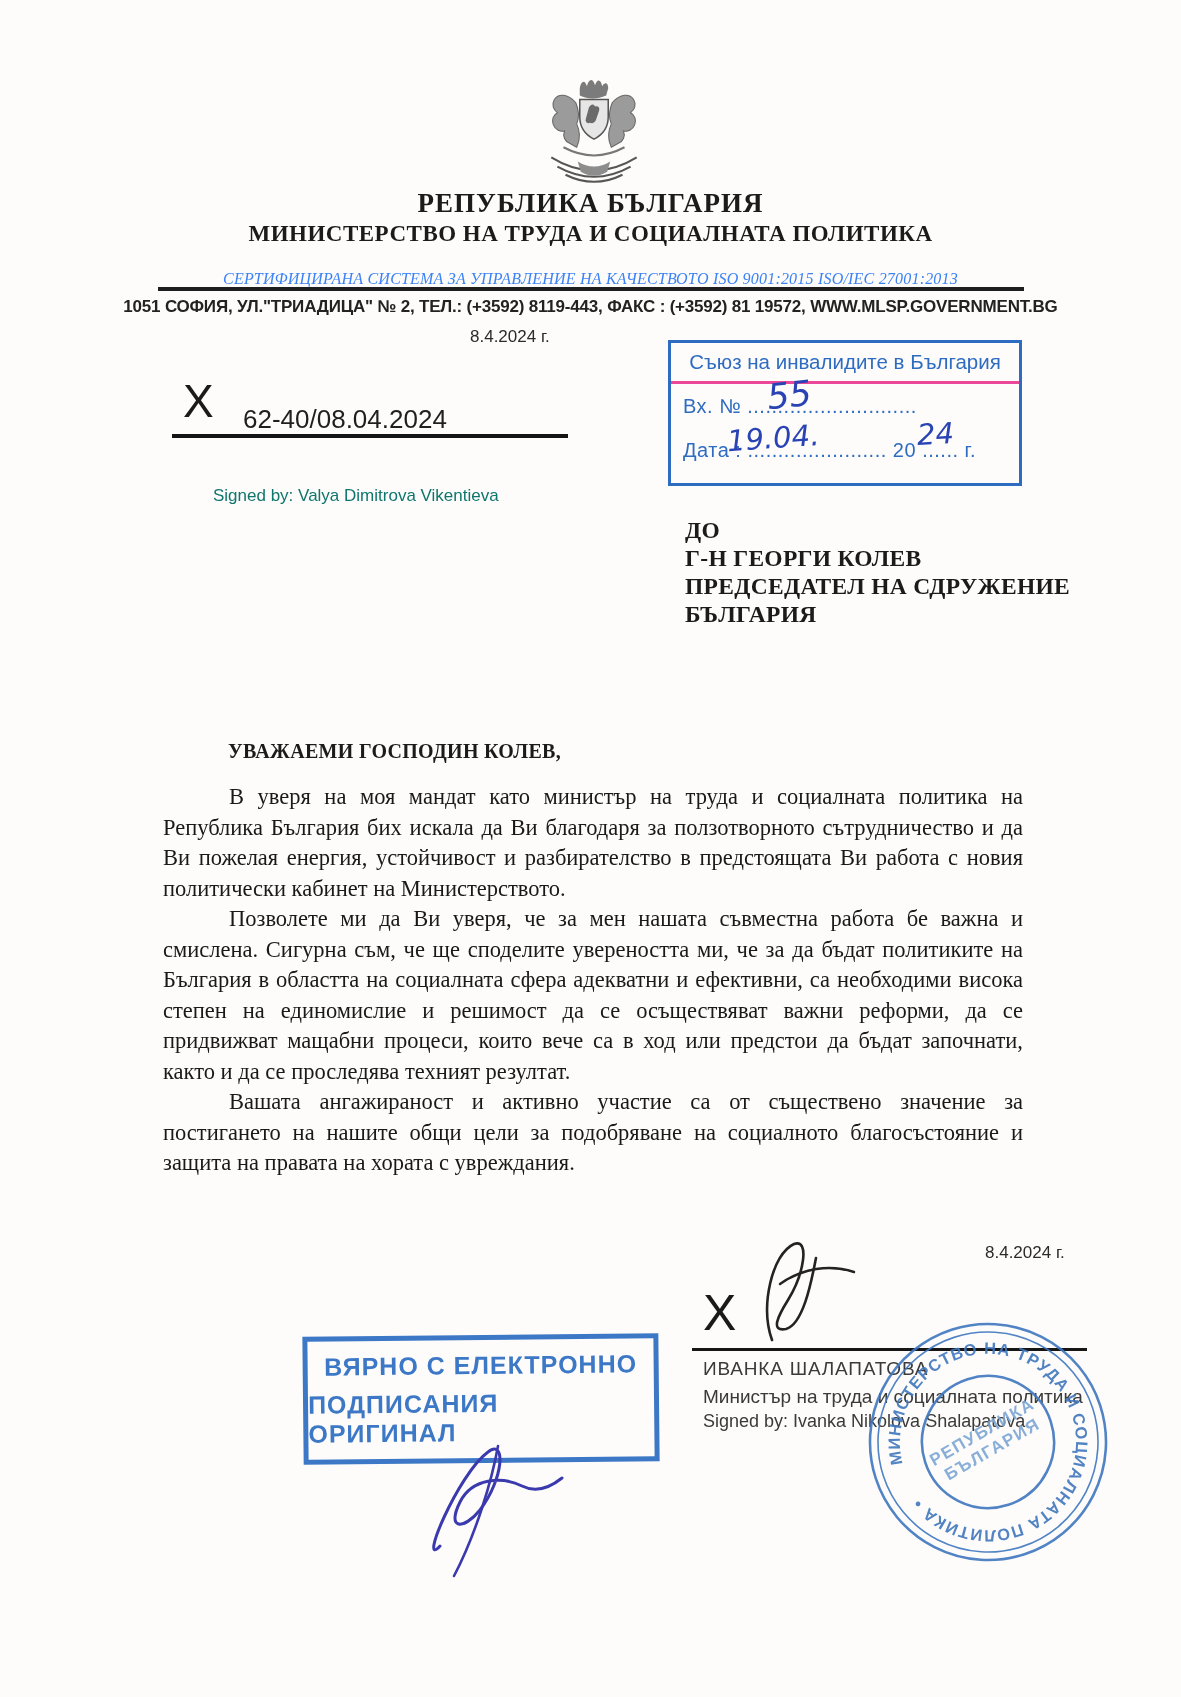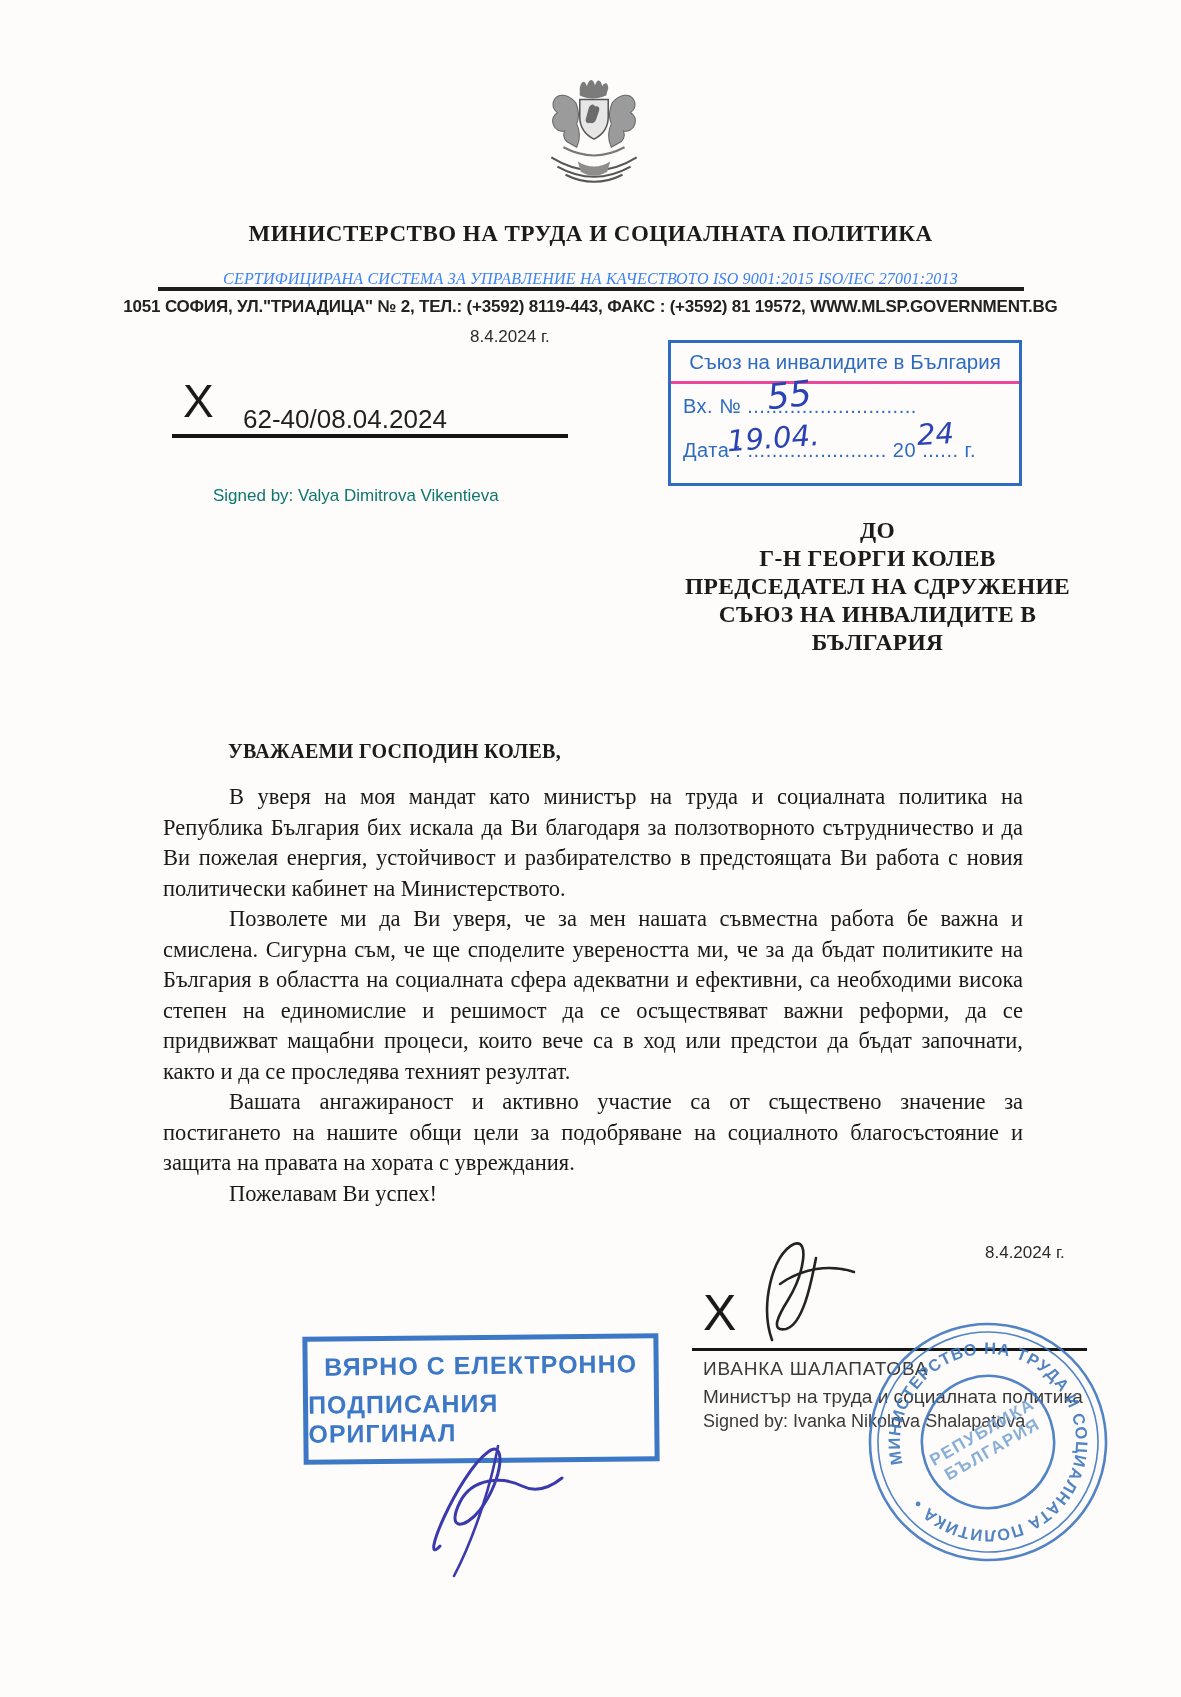--- a/index.html
+++ b/index.html
@@ -33,21 +33,21 @@
   .reg-row1{position:absolute;left:12px;top:52px;font-size:20px;letter-spacing:0.5px;}
   .reg-row2{position:absolute;left:12px;top:96px;font-size:20px;letter-spacing:0.5px;}
   .hw{position:absolute;font-family:"DejaVu Sans",sans-serif;font-style:italic;color:#2a43b4;}
   .hw55{left:96px;top:32px;font-size:35px;transform:rotate(-6deg);}
   .hw1904{left:56px;top:78px;font-size:29px;transform:rotate(-4deg);}
   .hw24{left:246px;top:74px;font-size:29px;transform:rotate(-3deg);}
 
   .signed-top{left:185px;top:486px;font-size:17px;font-family:"Liberation Sans",sans-serif;color:#0f766e;margin-left:28px;}
 
   
-  .recipient{left:685px;top:516px;font-size:23.5px;font-weight:bold;line-height:28px;letter-spacing:0.3px;text-align:center;}
+  .recipient{left:685px;top:516px;font-size:23.5px;font-weight:bold;line-height:28px;letter-spacing:0.3px;}
 
   
   .salutation{left:228px;top:740px;font-size:20px;font-weight:bold;letter-spacing:0.3px;}
   .body{left:163px;top:782px;width:860px;font-size:22.5px;line-height:30.5px;
     text-align:justify;color:#191917;}
   .body p{margin:0;text-indent:66px;}
 
   
   .date-bottom{left:985px;top:1243px;font-size:17px;font-family:"Liberation Sans",sans-serif;color:#2b2b2b;}
   .sig-x{left:703px;top:1284px;font-size:50px;font-family:"Liberation Sans",sans-serif;color:#1a1a1a;}
@@ -80,20 +80,21 @@
     <path d="M55,35 c2,-4 5,-4 6,-1 c3,-1 5,1 4,4 l-3,9 c-1,3 -4,4 -6,3 c-3,1 -5,-1 -4,-4 z" fill="#6a6a6a"></path>
     <path d="M42,30 c-8,-9 -17,-9 -21,-3 c-3,5 -1,10 3,13 c-4,2 -6,7 -4,12 c2,5 7,7 11,6 c-2,5 0,10 5,12 l7,4 c4,-8 3,-17 0,-23 c3,-7 2,-14 -1,-21 z" fill="#9b9b9b" stroke="#666" stroke-width="1"></path>
     <path d="M78,30 c8,-9 17,-9 21,-3 c3,5 1,10 -3,13 c4,2 6,7 4,12 c-2,5 -7,7 -11,6 c2,5 0,10 -5,12 l-7,4 c-4,-8 -3,-17 0,-23 c-3,-7 -2,-14 1,-21 z" fill="#9b9b9b" stroke="#666" stroke-width="1"></path>
     <path d="M30,74 q30,16 60,0" stroke="#777" stroke-width="2" fill="none"></path>
     <path d="M18,84 q42,26 84,0" stroke="#555" stroke-width="2" fill="none"></path>
     <path d="M24,93 q36,20 72,0" stroke="#555" stroke-width="2" fill="none"></path>
     <path d="M32,101 q28,14 56,0" stroke="#555" stroke-width="2" fill="none"></path>
     <path d="M44,88 q16,10 32,0 l-3,10 q-13,8 -26,0 z" fill="#8d8d8d"></path>
   </svg>
 
+  <div class="abs ctr country">РЕПУБЛИКА БЪЛГАРИЯ</div>
   <div class="abs ctr ministry">МИНИСТЕРСТВО НА ТРУДА И СОЦИАЛНАТА ПОЛИТИКА</div>
   <div class="abs ctr certline">СЕРТИФИЦИРАНА СИСТЕМА ЗА УПРАВЛЕНИЕ НА КАЧЕСТВОТО  ISO 9001:2015   ISO/IEC 27001:2013</div>
   <div class="abs hrule"></div>
   <div class="abs ctr addr">1051 СОФИЯ, УЛ."ТРИАДИЦА" № 2, ТЕЛ.: (+3592) 8119-443, ФАКС : (+3592) 81 19572, WWW.MLSP.GOVERNMENT.BG</div>
 
   <div class="abs date-top">8.4.2024 г.</div>
   <div class="abs ref-x">X</div>
   <div class="abs ref-no">62-40/08.04.2024</div>
   <div class="abs ref-line"></div>
   <div class="abs signed-top">Signed by: Valya Dimitrova Vikentieva</div>
@@ -113,30 +114,28 @@
     </div>
     <div class="hw hw55">55</div>
     <div class="hw hw1904">19.04.</div>
     <div class="hw hw24">24</div>
   </div>
 
   <div class="abs recipient">
     <div>ДО</div>
     <div>Г-Н ГЕОРГИ КОЛЕВ</div>
     <div>ПРЕДСЕДАТЕЛ НА СДРУЖЕНИЕ</div>
-    <div>СЪЮЗ НА ИНВАЛИДИТЕ В</div>
     <div>БЪЛГАРИЯ</div>
   </div>
 
   <div class="abs salutation">УВАЖАЕМИ ГОСПОДИН КОЛЕВ,</div>
   <div class="abs body">
     <p>В уверя на моя мандат като министър на труда и социалната политика на Република България бих искала да Ви благодаря за ползотворното сътрудничество и да Ви пожелая енергия, устойчивост и разбирателство в предстоящата Ви работа с новия политически кабинет на Министерството.</p>
     <p>Позволете ми да Ви уверя, че за мен нашата съвместна работа бе важна и смислена. Сигурна съм, че ще споделите увереността ми, че за да бъдат политиките на България в областта на социалната сфера адекватни и ефективни, са необходими висока степен на единомислие и решимост да се осъществяват важни реформи, да се придвижват мащабни процеси, които вече са в ход или предстои да бъдат започнати, както и да се проследява техният резултат.</p>
     <p>Вашата ангажираност и активно участие са от съществено значение за постигането на нашите общи цели за подобряване на социалното благосъстояние и защита на правата на хората с увреждания.</p>
-    <p>Пожелавам Ви успех!</p>
   </div>
 
   <div class="abs date-bottom">8.4.2024 г.</div>
   <div class="abs sig-x">X</div>
 
   <svg class="abs sig-scribble" viewBox="0 0 128 118">
     <path d="M30,104 C18,70 30,18 52,8 C68,2 62,38 46,64 C36,80 28,96 44,93 C62,88 70,42 74,22" fill="none" stroke="#232323" stroke-width="2.6" stroke-linecap="round"></path>
     <path d="M38,48 C60,32 88,28 112,36" fill="none" stroke="#232323" stroke-width="2.4" stroke-linecap="round"></path>
   </svg>
 

